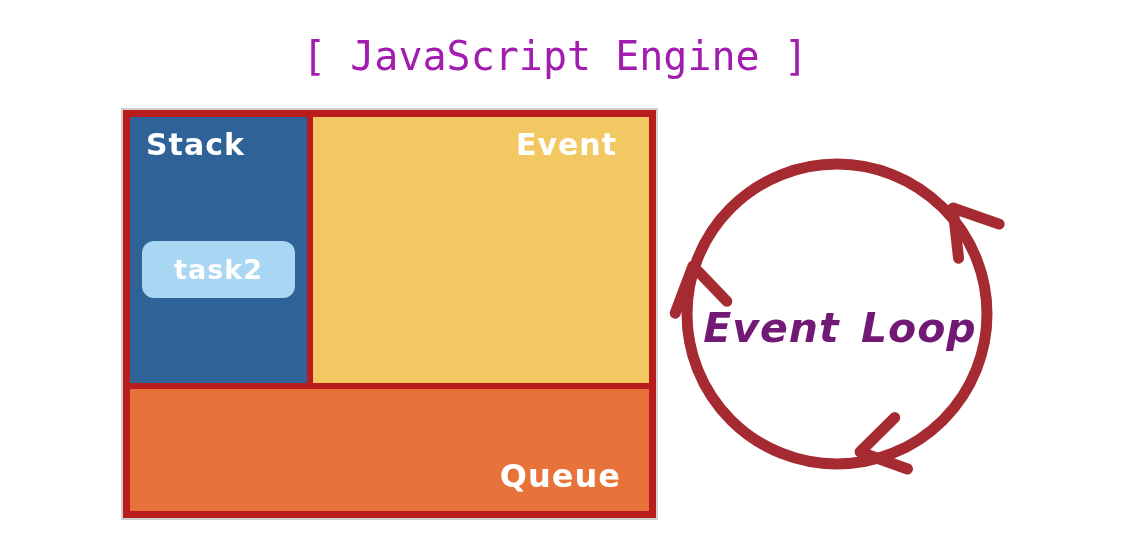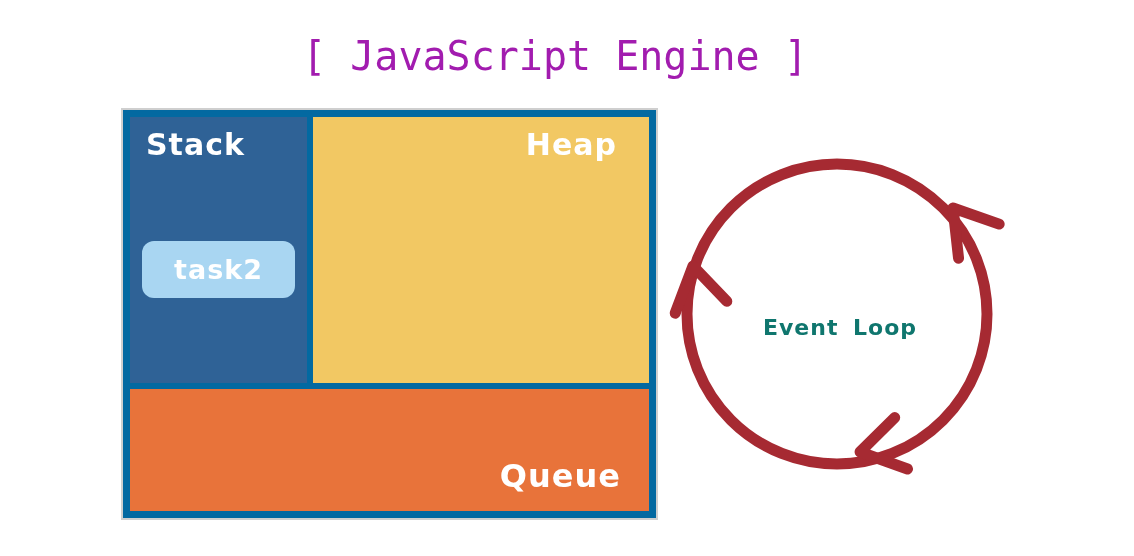--- a/index.html
+++ b/index.html
@@ -7,21 +7,21 @@
     position:relative;width:1134px;height:556px;background:#ffffff;overflow:hidden;
     font-family:"DejaVu Sans",sans-serif;
   }
   .title{
     position:absolute;left:60px;top:30px;width:990px;height:52px;line-height:52px;
     text-align:center;font-family:"DejaVu Sans Mono",monospace;font-size:40px;
     color:#a21caf;white-space:pre;
   }
   .engine-box{
     position:absolute;left:121px;top:108px;width:537px;height:412px;
-    box-sizing:border-box;border:2px solid #cfcfcf;background:#0369a1;padding:7px;
+    box-sizing:border-box;border:2px solid #cfcfcf;background:#b91c1c;padding:7px;
   }
   .engine-grid{
     display:grid;width:100%;height:100%;
     grid-template-columns:177px 1fr;
     grid-template-rows:266px 1fr;
     gap:6px;
   }
   .region{position:relative;box-sizing:border-box;}
   .stack{background:#2f6296;grid-column:1;grid-row:1;}
   .heap{background:#f2c863;grid-column:2;grid-row:1;}
@@ -37,41 +37,42 @@
     position:absolute;left:12px;width:153px;height:57px;line-height:57px;
     background:#a9d6f2;border-radius:12px;text-align:center;
     color:#ffffff;font-weight:bold;font-size:27px;letter-spacing:1px;
   }
   .task-2{top:124px;}
   .task-1{top:196px;}
   .loop-svg{position:absolute;left:640px;top:130px;width:380px;height:380px;}
   .loop-stroke{stroke:#a62a32;fill:none;stroke-width:11;stroke-linecap:round;stroke-linejoin:round;}
   .loop-label{
     position:absolute;left:660px;top:310px;width:360px;height:36px;line-height:36px;
-    text-align:center;color:#0f766e;font-weight:bold;font-size:22px;letter-spacing:1px;
+    text-align:center;color:#701a75;font-weight:bold;font-size:41px;letter-spacing:1px;
     word-spacing:6px;
+    font-style:italic;
   }
 </style>
 </head>
 <body>
 
 <div class="canvas">
 
   <div class="title">[ JavaScript Engine ]</div>
 
   <div class="engine-box">
     <div class="engine-grid">
 
       <div class="region stack">
         <span class="region-label">Stack</span>
         <div class="task task-2">task2</div>
       </div>
 
       <div class="region heap">
-        <span class="region-label">Heap</span>
+        <span class="region-label">Event</span>
       </div>
 
       <div class="region queue">
         <span class="region-label">Queue</span>
       </div>
 
     </div>
   </div>
 
   <svg class="loop-svg" viewBox="640 130 380 380" xmlns="http://www.w3.org/2000/svg">

